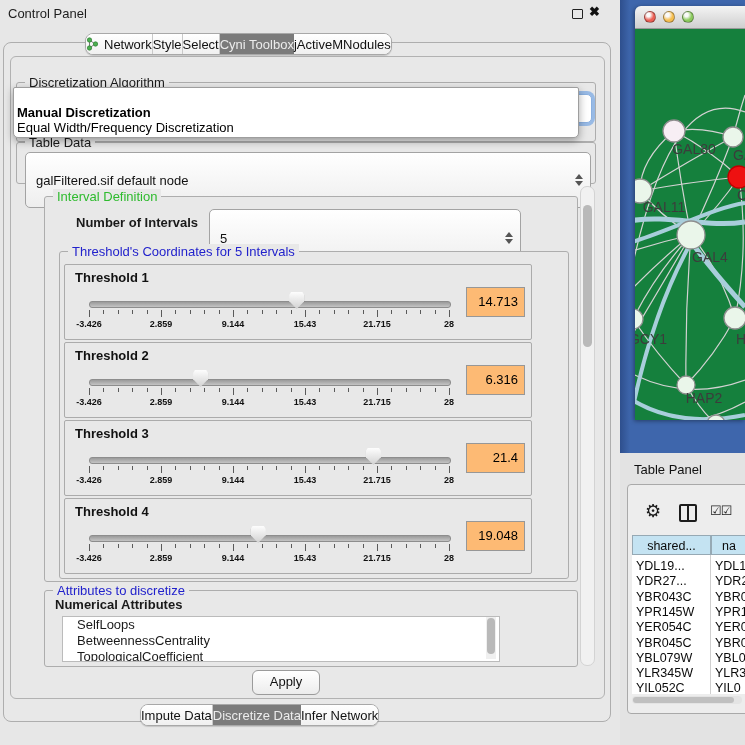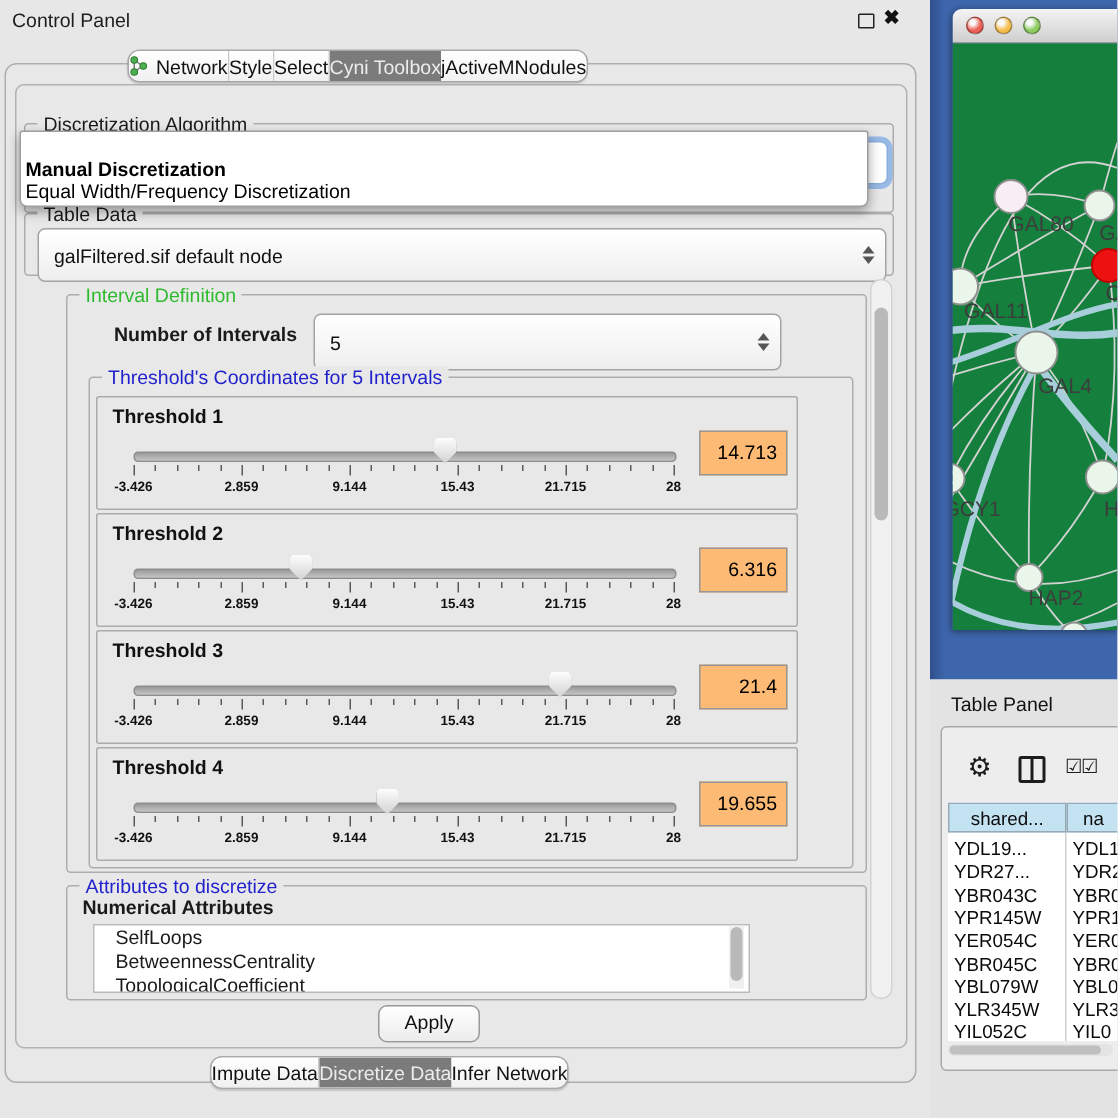--- a/index.html
+++ b/index.html
@@ -15,21 +15,21 @@
   
   .tabbar{display:inline-flex;align-items:stretch;height:20px;border:1px solid #a8a8a8;border-radius:8px;overflow:hidden;background:#fdfdfd;box-shadow:0 1px 1px rgba(0,0,0,.15);}
   .tab{display:flex;align-items:center;gap:5px;padding:0 0;font-size:13px;color:#111;background:linear-gradient(#ffffff,#f0f0f0);border-right:1px solid #c9c9c9;white-space:nowrap;}
   .tab:last-child{border-right:none;}
   .tab.sel{background:#7b7b7b;color:#ececec;border-right:none;}
   #top-tabs{left:85px;top:33px;}
   #bottom-tabs{left:140px;top:704px;}
   
   .group{border:1px solid #adadad;border-radius:3px;background:#e8e8e8;}
   .glabel{position:absolute;top:-8px;left:8px;background:#e8e8e8;padding:0 4px;font-size:13px;line-height:15px;}
-  .combo{background:linear-gradient(#ffffff,#eeeeee);border:1px solid #a3a3a3;border-radius:5px;font-size:13px;display:flex;align-items:center;padding:6px 10px;color:#111;}
+  .combo{background:linear-gradient(#ffffff,#eeeeee);border:1px solid #a3a3a3;border-radius:5px;font-size:13px;display:flex;align-items:center;padding:16px 10px;color:#111;}
   .combo .arrows{position:absolute;right:7px;top:50%;transform:translateY(-50%);display:flex;flex-direction:column;gap:2px;}
   .combo .arrows i{width:0;height:0;border-left:4px solid transparent;border-right:4px solid transparent;display:block;}
   .combo .arrows i.up{border-bottom:5px solid #555;}
   .combo .arrows i.dn{border-top:5px solid #555;}
   
   #algo-popup{left:13px;top:87px;width:564px;height:49px;background:#fff;border:1px solid #9e9e9e;border-radius:2px 2px 5px 5px;box-shadow:0 3px 8px rgba(0,0,0,.35);z-index:30;}
   #algo-popup .prompt{position:absolute;left:0;right:0;top:3px;text-align:center;color:#b2b2b2;font-size:13px;}
   #algo-popup .item{position:absolute;left:3px;font-size:13px;color:#000;white-space:nowrap;}
   
   #algo-combo{left:22px;top:94px;width:568px;height:27px;border-radius:5px;background:#fff;border:1px solid #8ab0e0;box-shadow:0 0 0 3px rgba(98,155,226,.6);z-index:10;}
@@ -286,21 +286,21 @@
       <div class="tick" style="left: 355.2px; top: 45px; height: 4px;"></div>
       <div class="tick" style="left: 369.6px; top: 45px; height: 4px;"></div>
       <div class="tick" style="left: 384px; top: 45px; height: 7px;"></div>
       <div class="ticklab" style="left: -6px; top: 54px;">-3.426</div>
       <div class="ticklab" style="left: 66px; top: 54px;">2.859</div>
       <div class="ticklab" style="left: 138px; top: 54px;">9.144</div>
       <div class="ticklab" style="left: 210px; top: 54px;">15.43</div>
       <div class="ticklab" style="left: 282px; top: 54px;">21.715</div>
       <div class="ticklab" style="left: 354px; top: 54px;">28</div>
       <div class="sthumb" style="left: 185.7px;"></div>
-      <div class="valbox">19.655</div>
+      <div class="valbox">19.048</div>
     </div>
   </div>
 
 <div class="abs vtrack" style="left:580px;top:186px;width:13px;height:478px;">
   <div class="thumb" style="position:absolute;left:1.5px;top:18px;width:9px;height:142px;"></div>
 </div>
 
 <div class="abs group" style="left:44px;top:590px;width:532px;height:75px;">
   <span class="glabel" id="attr-group-label" style="color: rgb(34, 34, 204);">Attributes to discretize</span>
   <span class="abs" style="left:10px;top:6px;font-size:13px;font-weight:bold;">Numerical Attributes</span>

